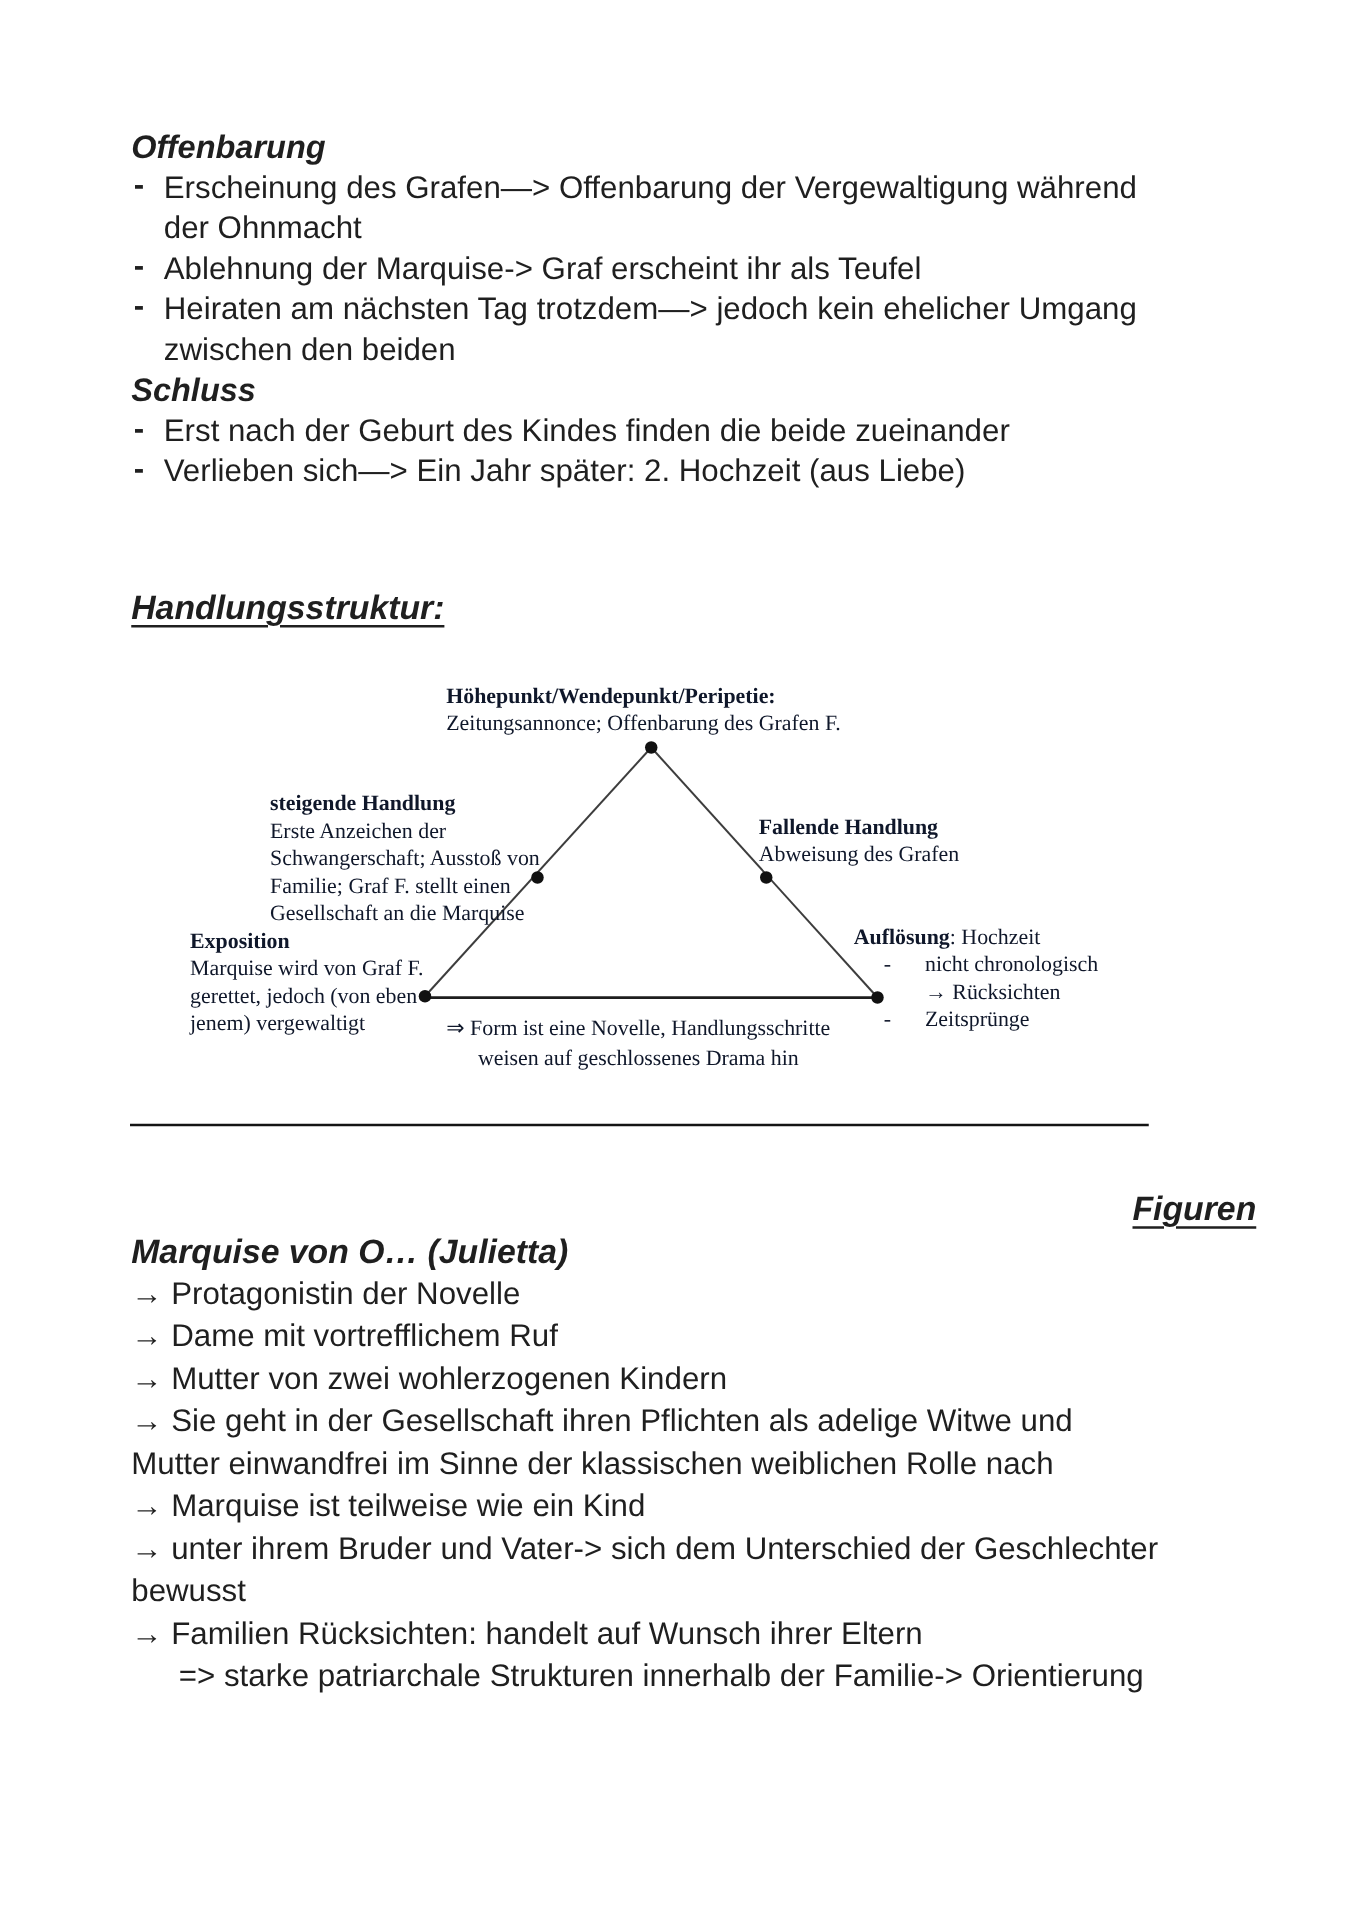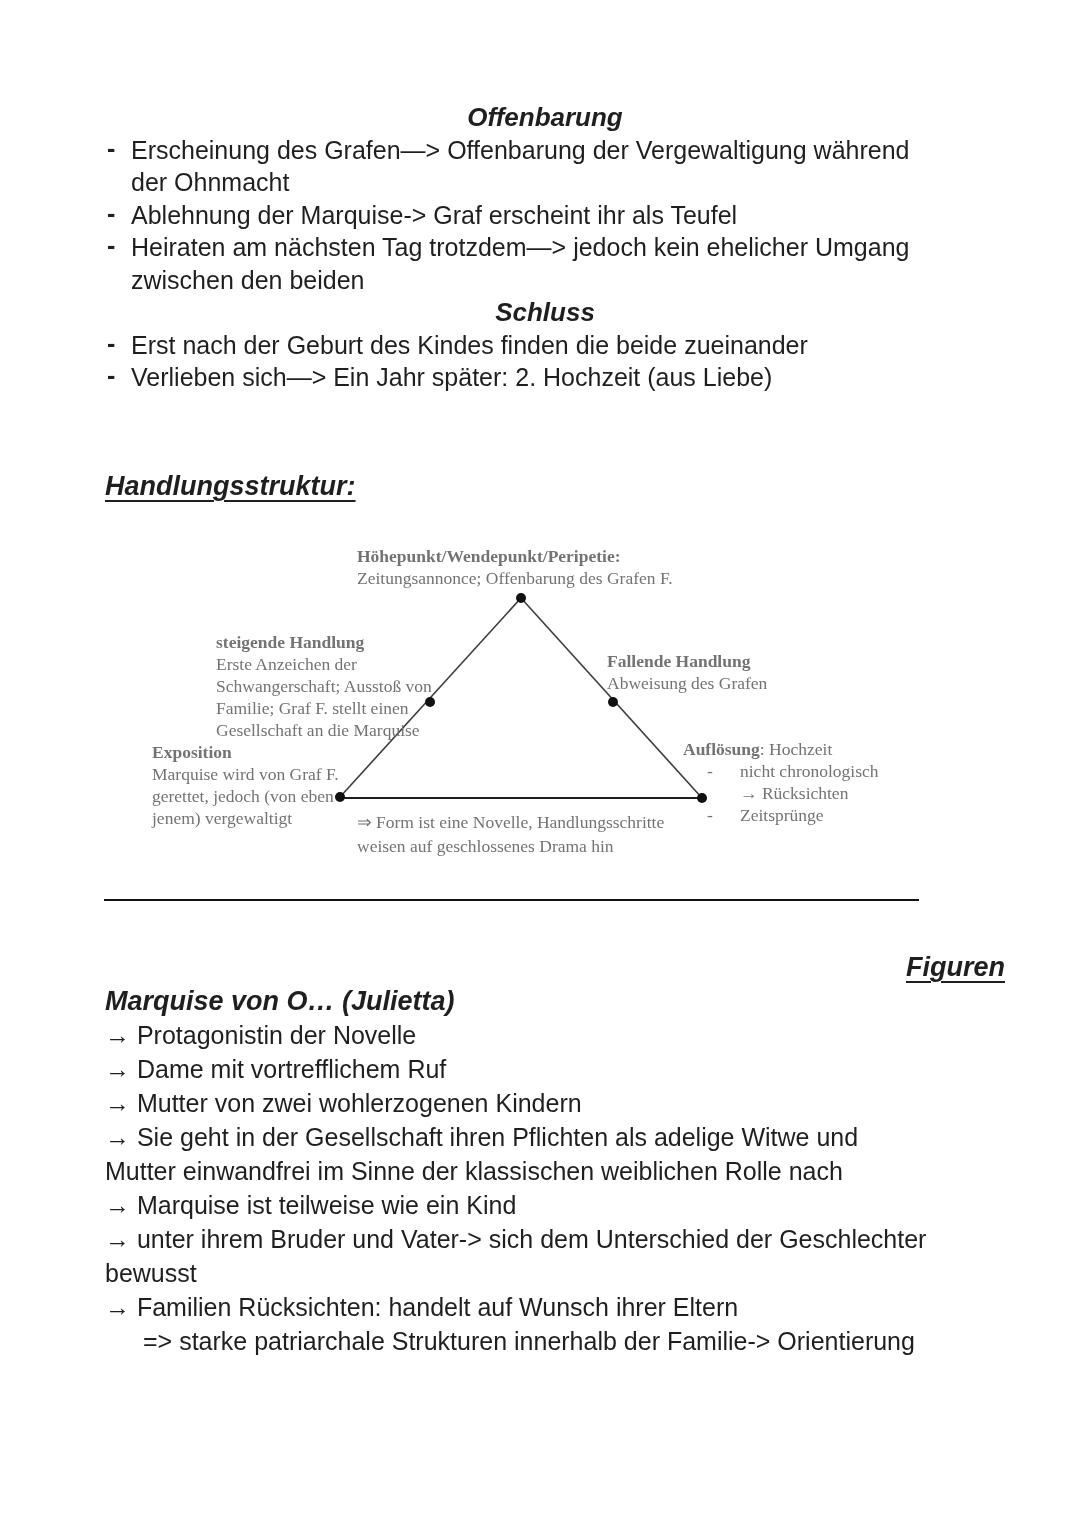--- a/index.html
+++ b/index.html
@@ -12,21 +12,21 @@
     overflow:hidden;
   }
   .line{white-space:nowrap;}
   .b{font-weight:bold;}
 
   
   .sec-top{
     position:absolute;left:105px;top:101px;width:880px;
     font-size:25px;line-height:32.5px;
   }
-  .h-bi{font-weight:bold;font-style:italic;font-size:26px;line-height:32.5px;margin:0;text-align:center;}
+  .h-bi{font-weight:bold;font-style:italic;font-size:26px;line-height:32.5px;margin:0;}
   .item{position:relative;}
   .item.dash{padding-left:26px;}
   .item.dash .marker{position:absolute;left:2px;top:-2px;font-weight:bold;}
   .item.subdash{padding-left:57px;}
   .item.subdash .marker{position:absolute;left:24px;top:0;}
   .item.point.indent{padding-left:38px;}
 
   
   .h-underline{
     font-style:italic;
@@ -38,29 +38,29 @@
   }
   .hs-heading{
     position:absolute;left:105px;top:470px;
     font-size:27px;line-height:32px;
   }
 
   
   .diagram{
     position:absolute;left:0;top:540px;width:1080px;height:335px;
     font-family:"Liberation Serif", serif;
-    font-size:17.5px;line-height:22px;color:#737373;
+    font-size:17.5px;line-height:22px;color:#0f172a;
   }
   .dg{position:absolute;}
   .dg-climax{left:357px;top:5px;}
   .dg-rising{left:216px;top:91px;}
   .dg-expo{left:152px;top:201px;}
   .dg-falling{left:607px;top:110px;}
   .dg-resolution{left:683px;top:198px;}
-  .dg-conclusion{left:357px;top:270px;line-height:24px;}
+  .dg-conclusion{left:357px;top:270px;line-height:24px;text-align:center;}
   .tri{position:absolute;left:330px;top:50px;}
   .tri circle{fill:#111111;}
 
   
   .divider{
     position:absolute;left:104px;top:899px;width:815px;height:2px;
     background:#141414;
   }
 
   

